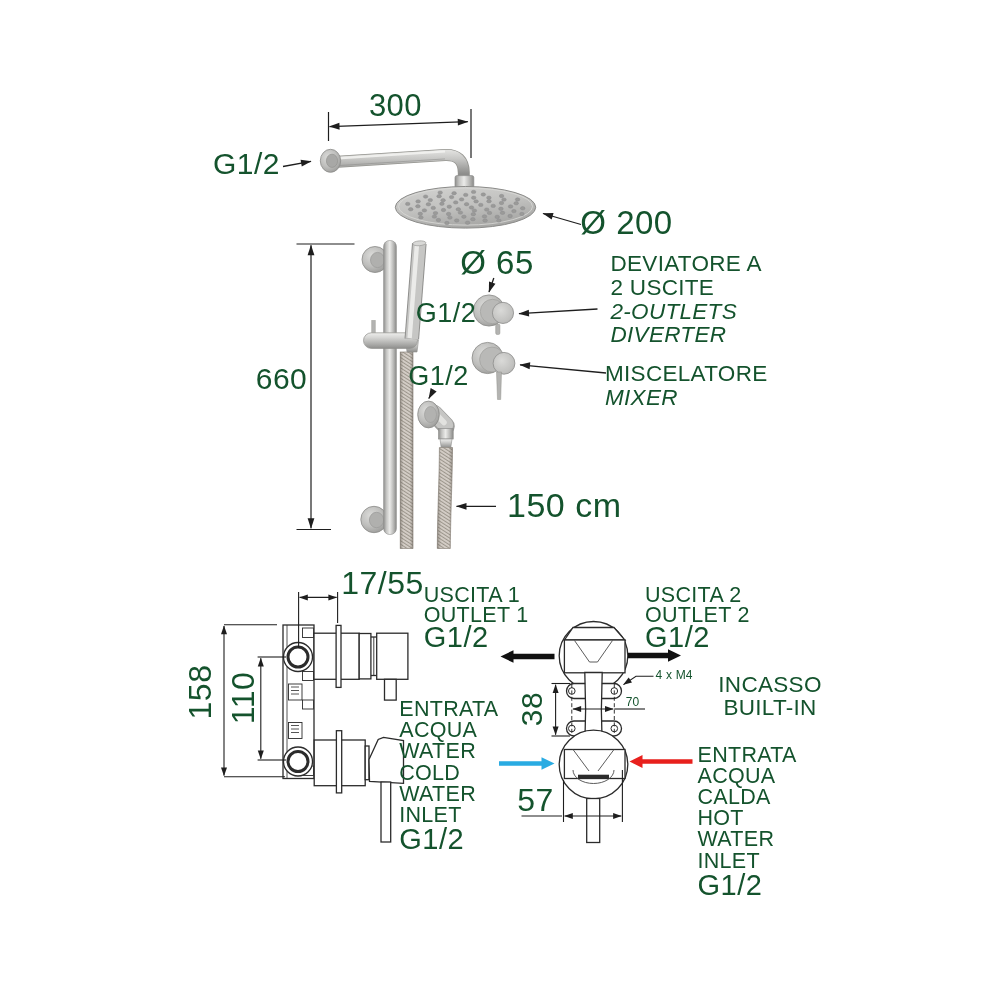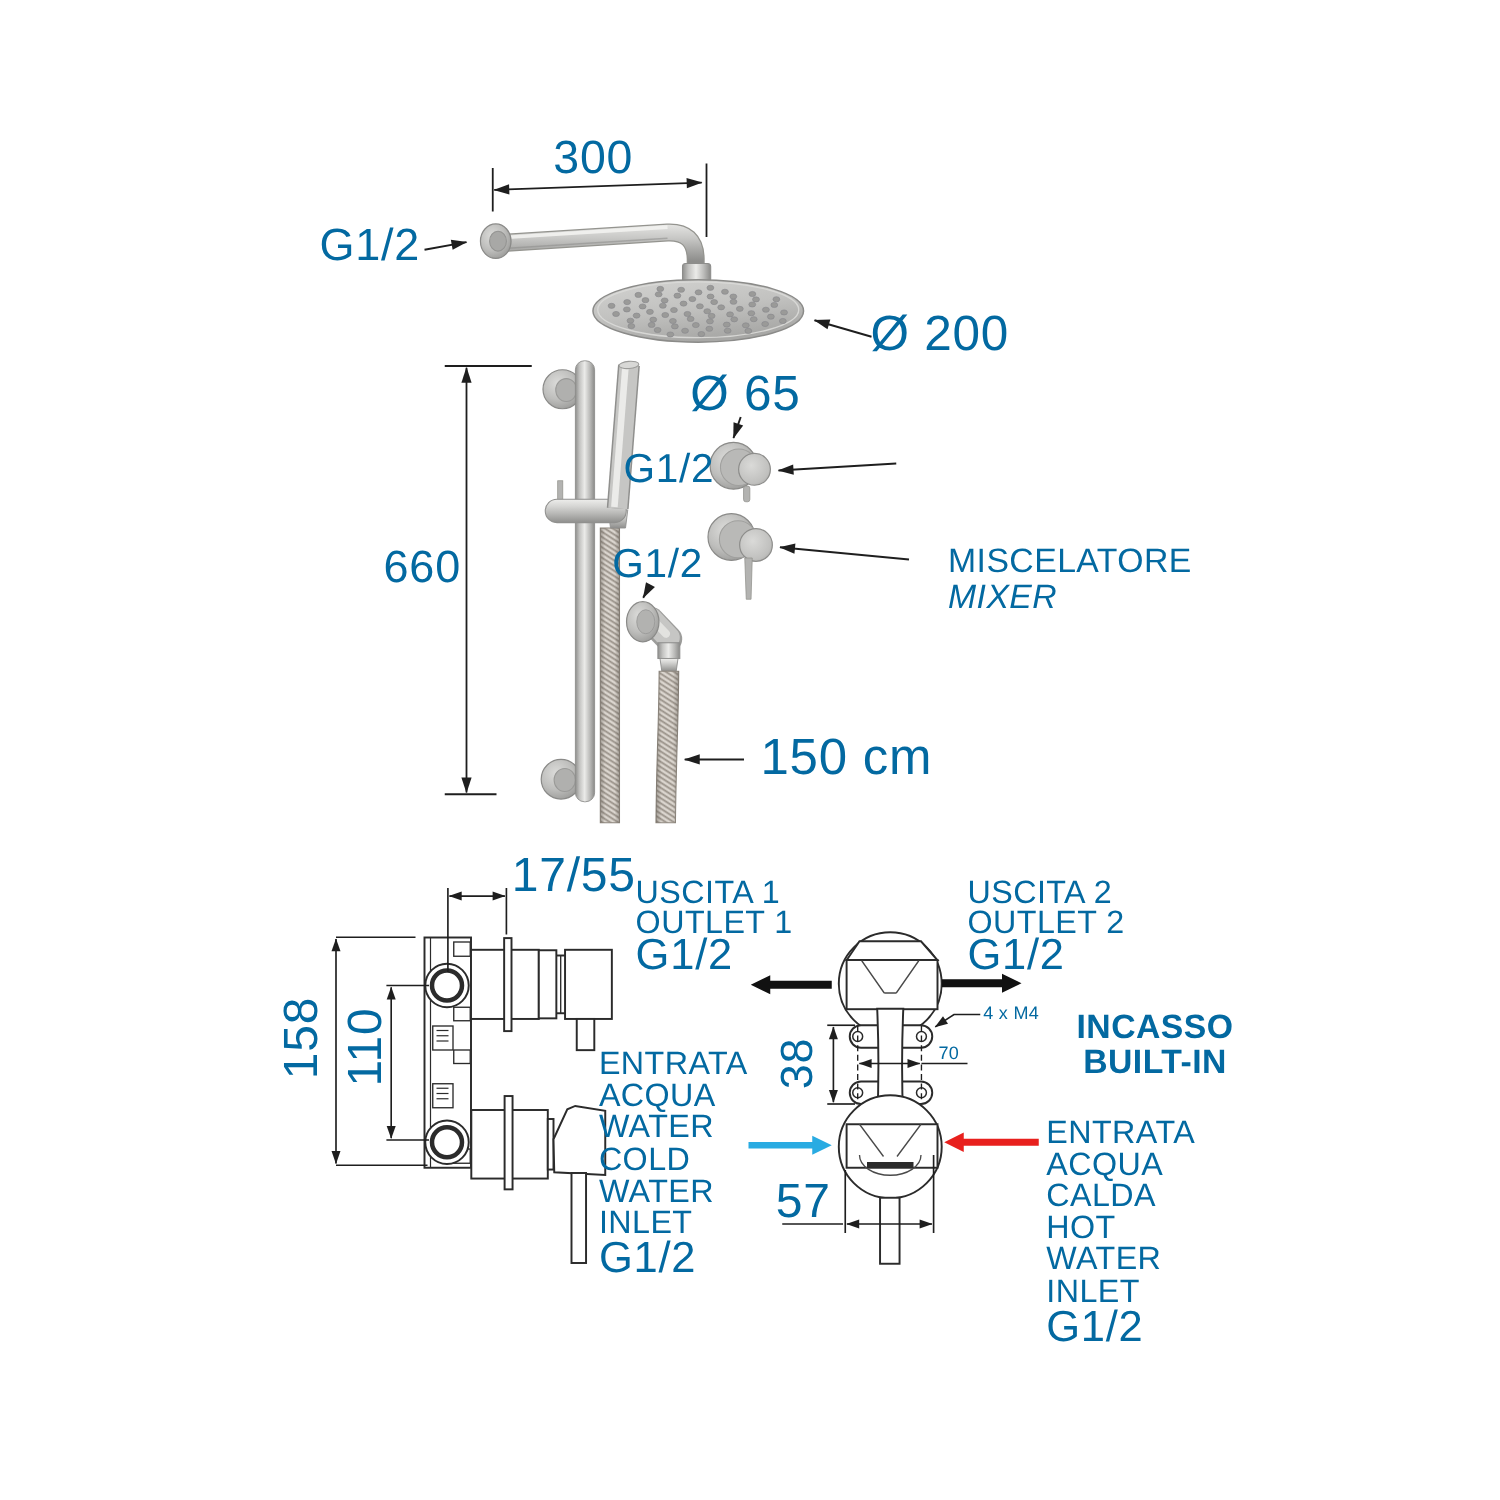--- a/index.html
+++ b/index.html
@@ -1,29 +1,29 @@
 <!DOCTYPE html>
 <html><head>
 <meta charset="utf-8">
 <style>
   html,body{margin:0;padding:0;background:#fff;}
   #canvas{position:relative;width:1000px;height:936px;background:#ffffff;overflow:hidden;
-          font-family:"Liberation Sans",sans-serif;color:#0369a1;}
+          font-family:"Liberation Sans",sans-serif;color:#14532d;}
   #art{position:absolute;left:0;top:0;}
   .t{position:absolute;white-space:nowrap;line-height:1;}
   .c{transform:translate(-50%,-50%);}
   .v{transform:translate(-50%,-50%) rotate(-90deg);}
   .dim{font-size:31px;letter-spacing:0.5px;}
   .thread{font-size:27px;letter-spacing:0.5px;}
   .it{font-style:italic;}
   .block{position:absolute;}
   .block div{line-height:23.8px;font-size:22.5px;letter-spacing:0.3px;}
   .block .big{font-size:29px;line-height:26px;letter-spacing:0.5px;}
   .ra{text-align:left;}
-  .ctr{text-align:center;font-weight:bold;}
+  .ctr{text-align:center;}
   .small{font-size:12px;letter-spacing:0.2px;}
   .inlet div{line-height:21.2px;font-size:21.5px;}
   .inlet .big{font-size:29px;line-height:24px;padding-top:1px;}
   .outl div{line-height:19.6px;font-size:21.5px;}
   .outl .big{font-size:29px;line-height:25px;}
 </style>
 </head>
 <body>
 
 <div id="canvas">
@@ -336,21 +336,27 @@
 
 <span class="t c dim" style="left:395.5px;top:104.5px;">300</span>
 <span class="t c dim" style="left:246.5px;top:163.5px;font-size:30px;">G1/2</span>
 <span class="t c dim" style="left:626.5px;top:222px;font-size:33px;">Ø 200</span>
 <span class="t c dim" style="left:497px;top:261.5px;font-size:33px;">Ø 65</span>
 <span class="t c thread" style="left:446px;top:313px;">G1/2</span>
 <span class="t c thread" style="left:438.5px;top:375.5px;">G1/2</span>
 <span class="t c dim" style="left:281.5px;top:379px;font-size:30px;">660</span>
 <span class="t dim" style="left:507px;top:488px;font-size:34px;">150 cm</span>
 
-<div class="block" style="left:632px;top:362px;">
+<div class="block" style="left:610.5px;top:252px;">
+  <div>DEVIATORE A</div>
+  <div>2 USCITE</div>
+  <div class="it">2-OUTLETS</div>
+  <div class="it">DIVERTER</div>
+</div>
+<div class="block" style="left:605px;top:362px;">
   <div>MISCELATORE</div>
   <div class="it">MIXER</div>
 </div>
 
 <span class="t c dim" style="left:382.5px;top:582.5px;font-size:32px;text-align:center;">17/55</span>
 <span class="t v dim" style="left:200px;top:692px;font-size:32px;">158</span>
 <span class="t v dim" style="left:242.5px;top:698px;font-size:32px;">110</span>
 <span class="t v dim" style="left:531.5px;top:709px;font-size:30px;">38</span>
 <span class="t c small" style="left:632.5px;top:701.5px;">70</span>
 <span class="t small" style="left:655.5px;top:668.5px;">4 x M4</span>

